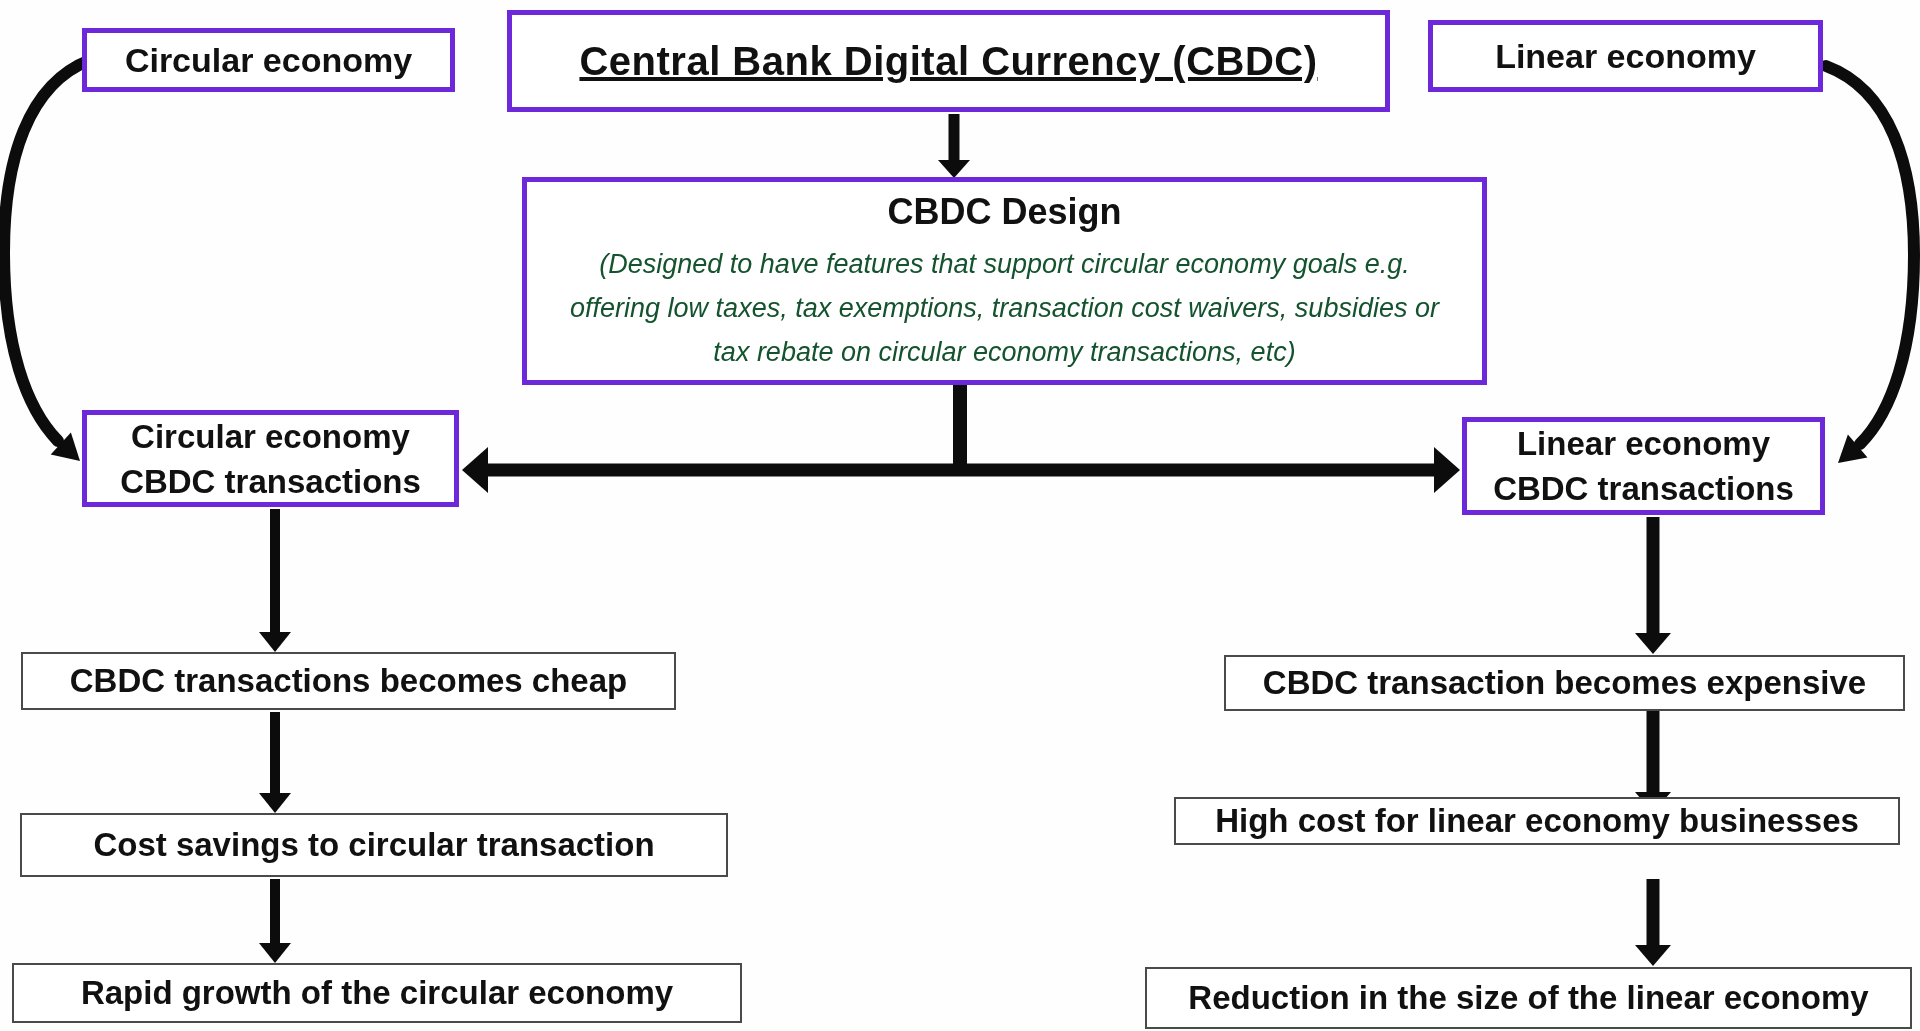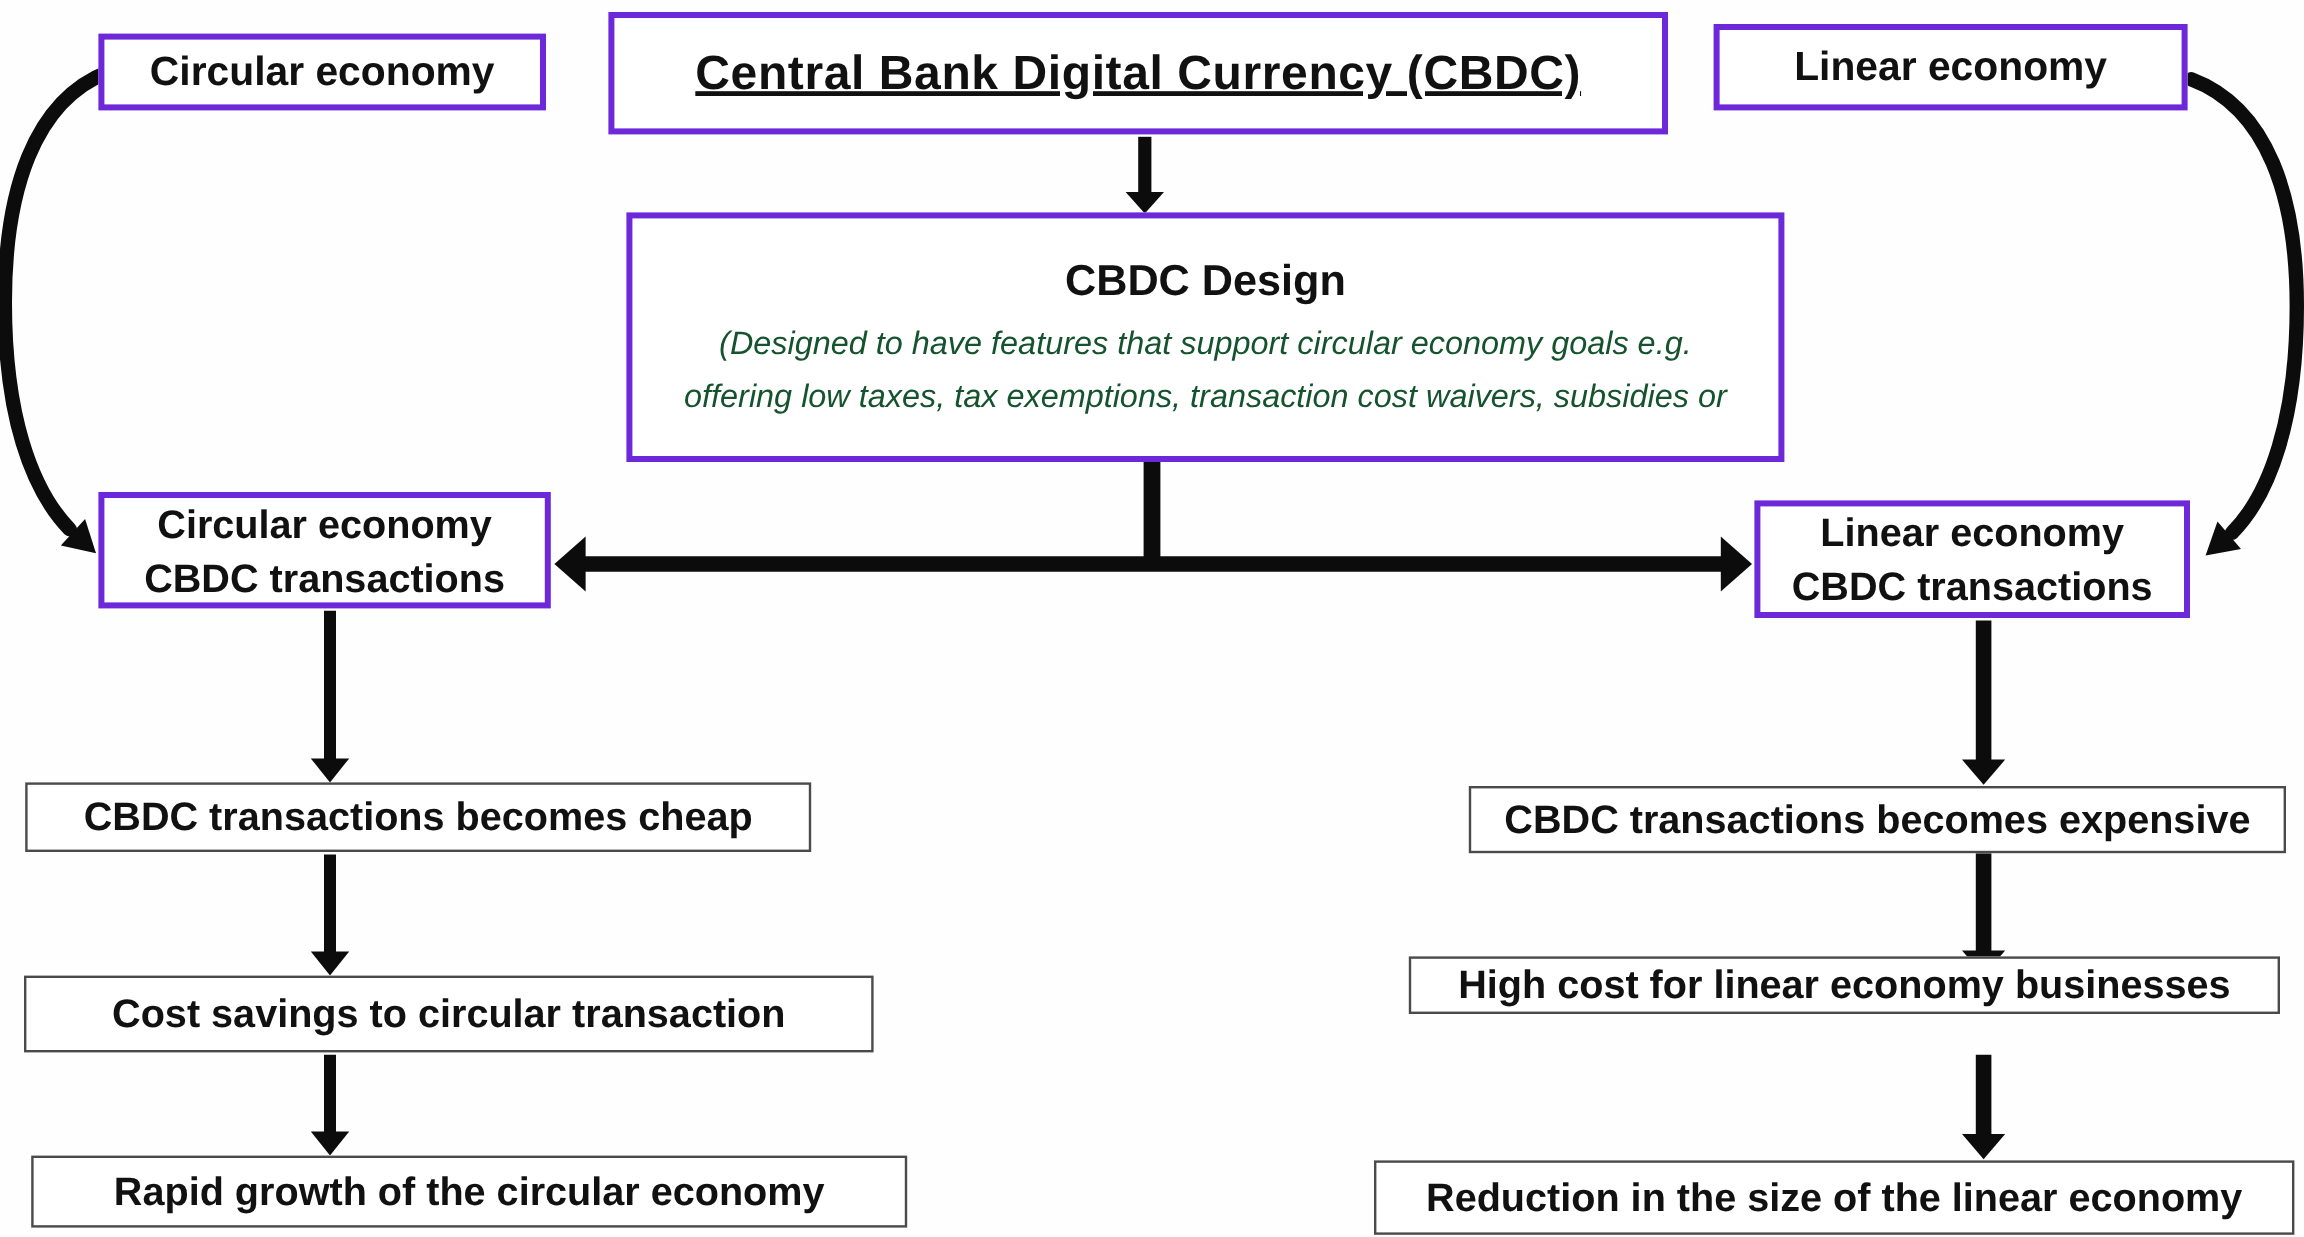--- a/index.html
+++ b/index.html
@@ -104,37 +104,38 @@
   <div class="node fs-side" style="left:82px;top:28px;width:373px;height:64px;">Circular economy</div>
 
   <div class="node fs-title" style="left:507px;top:10px;width:883px;height:102px;">Central Bank Digital Currency (CBDC)</div>
 
   <div class="node fs-side" style="left:1428px;top:20px;width:395px;height:72px;">Linear economy</div>
 
   <div class="node" style="left:480px;top:177px;width:965px;height:208px;margin-left:42px;">
     <div class="design-title">CBDC Design</div>
     <div class="design-note-line">(Designed to have features that support circular economy goals e.g.</div>
     <div class="design-note-line">offering low taxes, tax exemptions, transaction cost waivers, subsidies or</div>
+    <div class="design-note-line">tax rebate on circular economy transactions, etc)</div>
   </div>
 
   <div class="node fs-two" style="left:82px;top:410px;width:377px;height:97px;">
     <span>Circular economy</span>
     <span>CBDC transactions</span>
   </div>
 
   <div class="node fs-two" style="left:1462px;top:417px;width:363px;height:98px;">
     <span>Linear economy</span>
     <span>CBDC transactions</span>
   </div>
 
   <div class="node thin fs-chain" style="left:21px;top:652px;width:655px;height:58px;">CBDC transactions becomes cheap</div>
 
-  <div class="node thin fs-chain" style="left:1224px;top:655px;width:681px;height:56px;">CBDC transactions becomes expensive</div>
+  <div class="node thin fs-chain" style="left:1224px;top:655px;width:681px;height:56px;">CBDC transaction becomes expensive</div>
 
   <div class="node thin fs-chain" style="left:20px;top:813px;width:708px;height:64px;">Cost savings to circular transaction</div>
 
   <div class="node thin fs-chain" style="left:1174px;top:797px;width:726px;height:48px;">High cost for linear economy businesses</div>
 
-  <div class="node thin fs-chain" style="left:26px;top:963px;width:730px;height:60px;">Rapid growth of the circular economy</div>
+  <div class="node thin fs-chain" style="left:12px;top:963px;width:730px;height:60px;">Rapid growth of the circular economy</div>
 
   <div class="node thin fs-chain" style="left:1145px;top:967px;width:767px;height:62px;">Reduction in the size of the linear economy</div>
 
 </div>
 
 </body></html>

